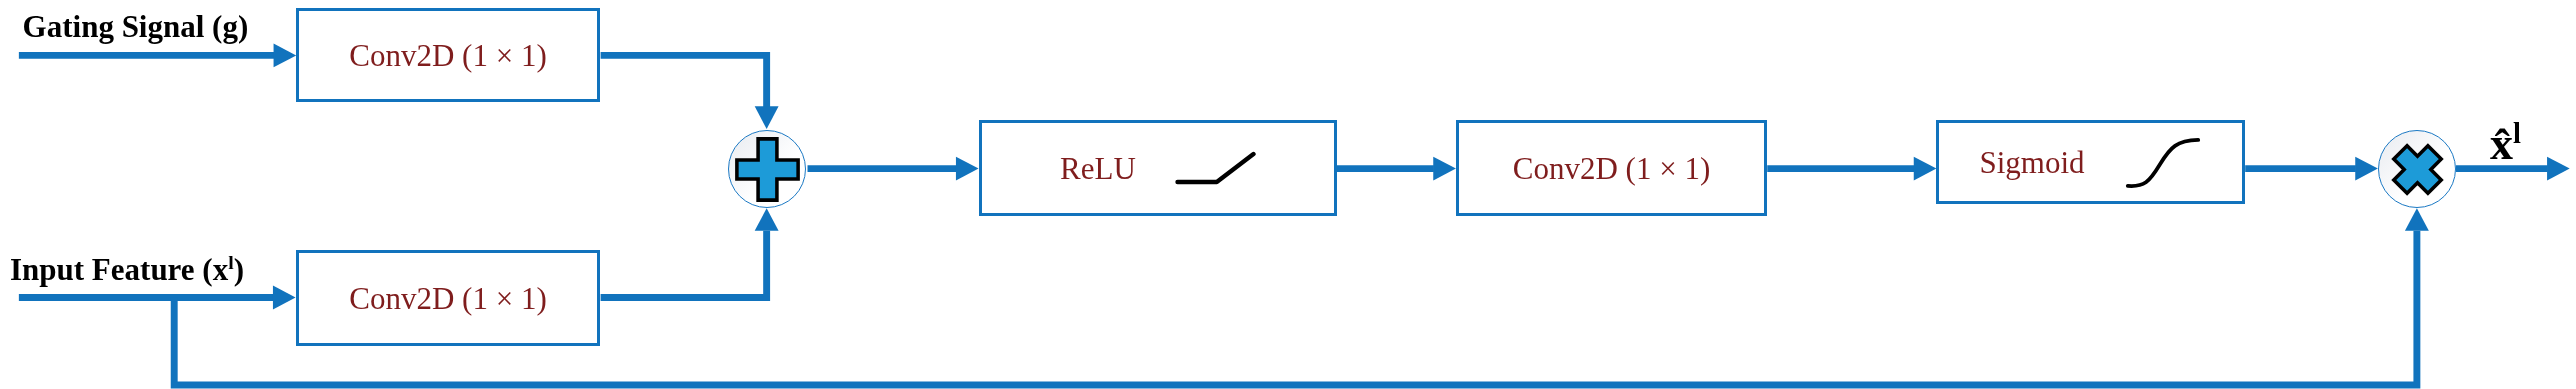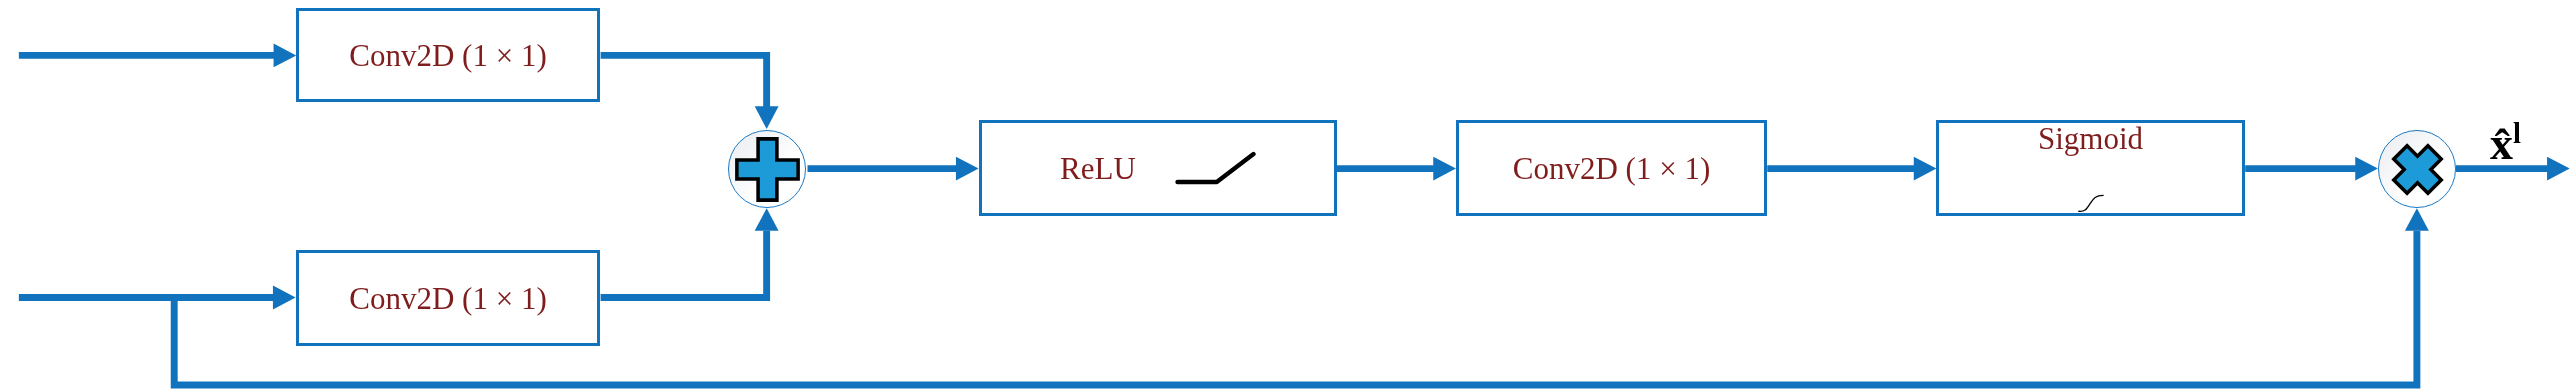--- a/index.html
+++ b/index.html
@@ -39,21 +39,21 @@
     font-weight: normal;
     font-size: 31px;
     color: #7f1d1d;
     white-space: nowrap;
     line-height: 1;
   }
   .box-conv-gating { left: 296px; top: 8.2px;  width: 304px; height: 94px; }
   .box-conv-input  { left: 296px; top: 250px; width: 304px; height: 96px; }
   .box-relu        { left: 979px; top: 120px; width: 358px; height: 96px; }
   .box-conv-mid    { left: 1456px; top: 120px; width: 311px; height: 96px; }
-  .box-sigmoid     { left: 1936px; top: 120px; width: 309px; height: 96px; flex-direction: column; }
+  .box-sigmoid     { left: 1936px; top: 120px; width: 309px; height: 84px; }
 
   .act-icon { display: block; }
   .act-icon path, .act-icon polyline {
     stroke: #000000;
     fill: none;
     stroke-linecap: round;
     stroke-linejoin: round;
   }
 
   .op-circle {
@@ -135,21 +135,23 @@
     <g>
       <path class="wire" d="M3570 268 H3746"></path>
       <polygon class="head" points="3781,268 3745,249 3745,287"></polygon>
     </g>
     <g>
       <path class="wire" d="M3905 268 H4051"></path>
       <polygon class="head" points="4086,268 4050,249 4050,287"></polygon>
     </g>
   </svg>
 
+  <div class="io-label label-gating">Gating Signal (g)</div>
 
+  <div class="io-label label-input"><span>Input Feature (x</span><sup>l</sup><span>)</span></div>
 
   <div class="box box-conv-gating">
     <span class="box-label">Conv2D (1 × 1)</span>
   </div>
 
   <div class="box box-conv-input">
     <span class="box-label">Conv2D (1 × 1)</span>
   </div>
 
   <div class="op-circle op-add">

